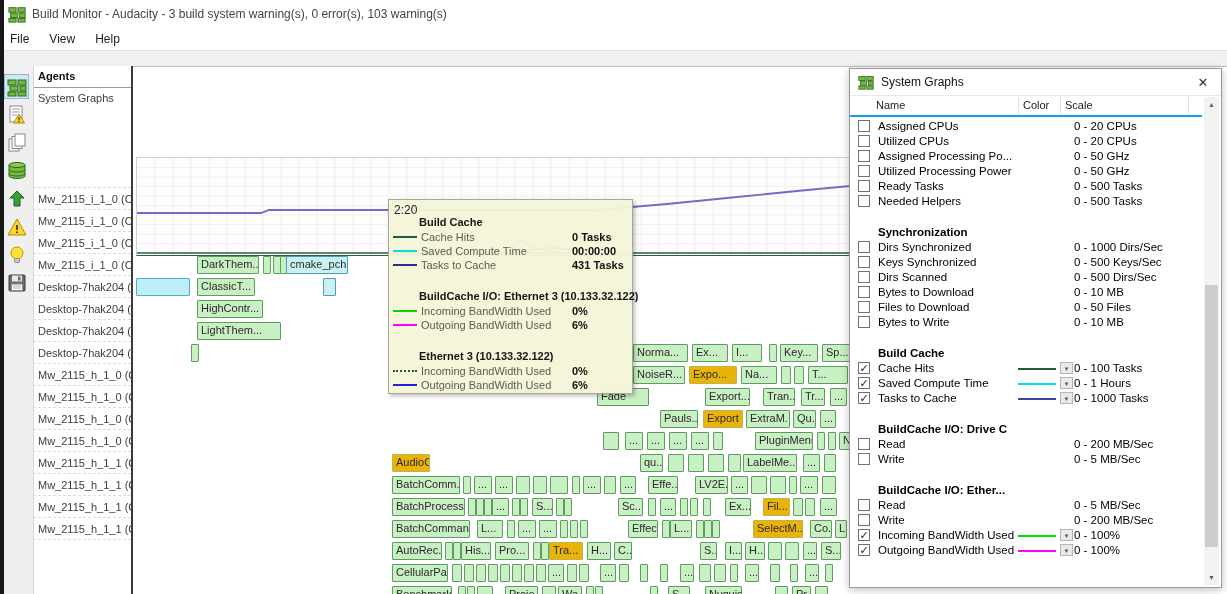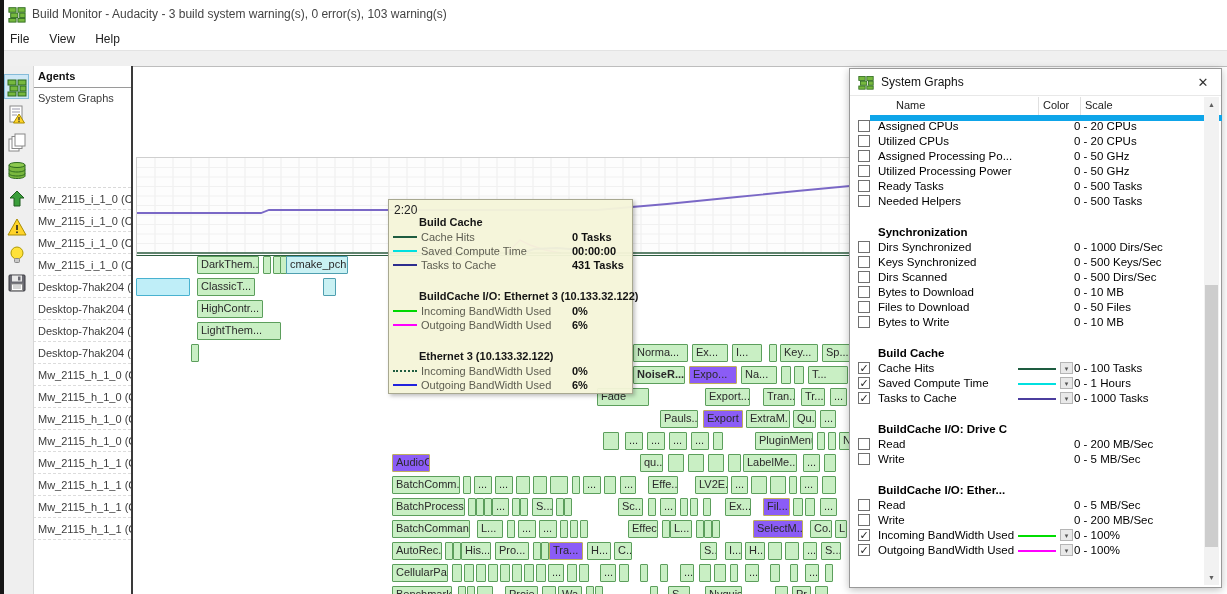--- a/index.html
+++ b/index.html
@@ -22,41 +22,41 @@
   
   #agents{position:absolute;left:33px;top:66px;width:100px;height:528px;background:#ffffff;border-right:2px solid #3a3a3a;z-index:3;box-sizing:border-box;}
   #agents-header{height:22px;border-bottom:1px solid #9a9a9a;font-size:11px;font-weight:700;color:#111;padding:4px 0 0 5px;box-sizing:border-box;}
   #system-graphs-row{position:absolute;left:0;top:22px;width:98px;height:100px;border-bottom:1px dashed #d9d9d9;font-size:11px;color:#3c3c3c;padding:4px 0 0 5px;box-sizing:border-box;}
   .agent-row{position:absolute;left:0;width:98px;height:22px;border-bottom:1px dashed #dcdcdc;font-size:11px;color:#3c3c3c;padding:5px 0 0 5px;box-sizing:border-box;white-space:nowrap;overflow:hidden;}
   
   #gantt{position:absolute;left:133px;top:0px;width:1094px;height:594px;z-index:1;}
   #graph-box{position:absolute;left:3px;top:90px;width:713px;height:97px;background:#fdfdfd;border:1px solid #cfcfcf;border-bottom:1px solid #2e5e40;}
   .bar{position:absolute;height:18px;box-sizing:border-box;border:1px solid #5c9e5c;background:#c9efc4;
        font-size:11px;line-height:15px;color:#2a2a2a;padding:0 3px;overflow:hidden;white-space:nowrap;border-radius:1px;}
-  .bar.y{background:#8b5cf6;border-color:#bfb05a;}
+  .bar.y{background:#eab308;border-color:#bfb05a;}
   .bar.c{background:#c9f1f3;border-color:#4f9fb0;}
   .bar.sel{background:#bfeef8;border-color:#49b2d0;}
   
   #tooltip{position:absolute;left:388px;top:199px;width:243px;height:193px;background:rgba(245,245,216,0.96);
            border:1px solid #a8a890;box-shadow:2px 2px 4px rgba(0,0,0,0.25);z-index:8;font-size:11px;}
   #tooltip .tt-time{position:absolute;left:5px;top:3px;color:#222;font-size:12px;}
   .tt-section-title{font-weight:700;color:#151515;margin:6px 0 2px 30px;white-space:nowrap;}
   .tt-row{display:flex;align-items:center;height:14px;position:relative;}
   .tt-swatch{position:absolute;left:4px;width:24px;border-top:2px solid #000;}
   .tt-label{position:absolute;left:32px;color:#5c5c50;white-space:nowrap;}
   .tt-value{position:absolute;left:183px;font-weight:700;color:#111;white-space:nowrap;}
   .tt-gap{height:12px;}
   
   #dialog{position:absolute;left:849px;top:68px;width:373px;height:520px;background:#ffffff;border:1px solid #999999;
           box-shadow:0 2px 8px rgba(0,0,0,0.25);z-index:10;box-sizing:border-box;}
   #dlg-titlebar{height:26px;display:flex;align-items:center;border-bottom:1px solid #e8e8e8;}
   #dlg-titlebar .app-icon{width:16px;height:16px;margin-left:8px;margin-right:7px;}
   #dlg-title{font-size:12px;color:#111;flex:1;}
   #dlg-close{width:36px;height:25px;text-align:center;line-height:25px;font-size:13px;color:#333;}
-  #dlg-header{position:absolute;left:20px;top:28px;width:352px;height:18px;border-bottom:6px solid #0ea5e9;font-size:11px;color:#222;}
+  #dlg-header{position:absolute;left:0;top:28px;width:352px;height:18px;border-bottom:2px solid #0ea5e9;font-size:11px;color:#222;}
   #dlg-header .col{position:absolute;top:2px;}
   #dlg-header .sep{position:absolute;top:0;width:1px;height:18px;background:#e0e0e0;}
   #dlg-list{position:absolute;left:2px;top:50px;width:352px;bottom:2px;overflow:hidden;font-size:11.5px;color:#000;}
   .dlg-row{position:relative;height:15px;line-height:15px;}
   .dlg-check{position:absolute;left:6px;top:1px;width:12px;height:12px;border:1px solid #707070;background:#fff;
              font-size:11px;line-height:11px;text-align:center;color:#222;box-sizing:border-box;}
   .dlg-label{position:absolute;left:26px;white-space:nowrap;}
   .dlg-swatch{position:absolute;left:166px;top:7px;width:38px;border-top:2px solid;}
   .dlg-drop{position:absolute;left:208px;top:1px;width:13px;height:12px;background:#e9e9e9;border:1px solid #b5b5b5;
             font-size:7px;line-height:11px;text-align:center;color:#555;box-sizing:border-box;}
@@ -162,21 +162,21 @@
       <div class="bar c" style="left: 190px; top: 211px; width: 13px;"></div>
       <div class="bar g" style="left: 64px; top: 233px; width: 66px;">HighContr...</div>
       <div class="bar g" style="left: 64px; top: 255px; width: 84px;">LightThem...</div>
       <div class="bar g" style="left: 58px; top: 277px; width: 5px;"></div>
       <div class="bar g" style="left: 500px; top: 277px; width: 55px;">Norma...</div>
       <div class="bar g" style="left: 559px; top: 277px; width: 36px;">Ex...</div>
       <div class="bar g" style="left: 599px; top: 277px; width: 30px;">I...</div>
       <div class="bar g" style="left: 636px; top: 277px; width: 8px;"></div>
       <div class="bar g" style="left: 647px; top: 277px; width: 38px;">Key...</div>
       <div class="bar g" style="left: 689px; top: 277px; width: 31px;">Sp...</div>
-      <div class="bar g" style="left: 500px; top: 299px; width: 52px; font-weight: bold;">NoiseR...</div>
+      <div class="bar g" style="left: 500px; top: 299px; width: 52px;">NoiseR...</div>
       <div class="bar y" style="left: 556px; top: 299px; width: 48px;">Expo...</div>
       <div class="bar g" style="left: 608px; top: 299px; width: 36px;">Na...</div>
       <div class="bar g" style="left: 648px; top: 299px; width: 10px;"></div>
       <div class="bar g" style="left: 661px; top: 299px; width: 10px;"></div>
       <div class="bar g" style="left: 675px; top: 299px; width: 40px;">T...</div>
       <div class="bar g" style="left: 464px; top: 321px; width: 52px;">Fade</div>
       <div class="bar g" style="left: 572px; top: 321px; width: 45px;">Export...</div>
       <div class="bar g" style="left: 630px; top: 321px; width: 32px;">Tran...</div>
       <div class="bar g" style="left: 668px; top: 321px; width: 24px;">Tr...</div>
       <div class="bar g" style="left: 697px; top: 321px; width: 17px;">...</div>

